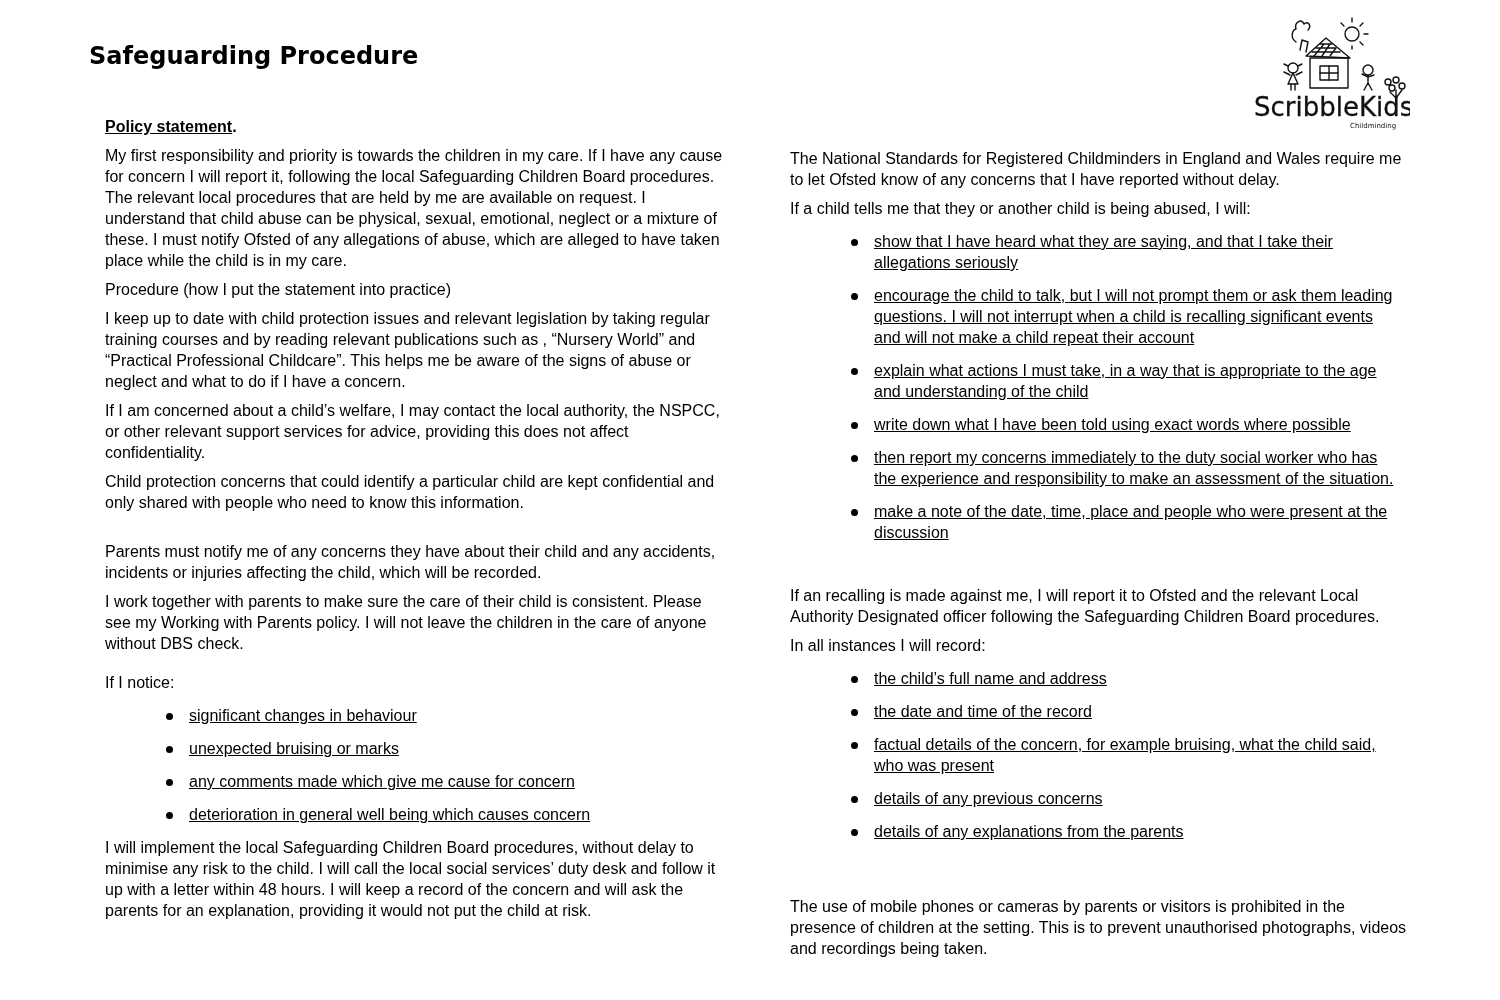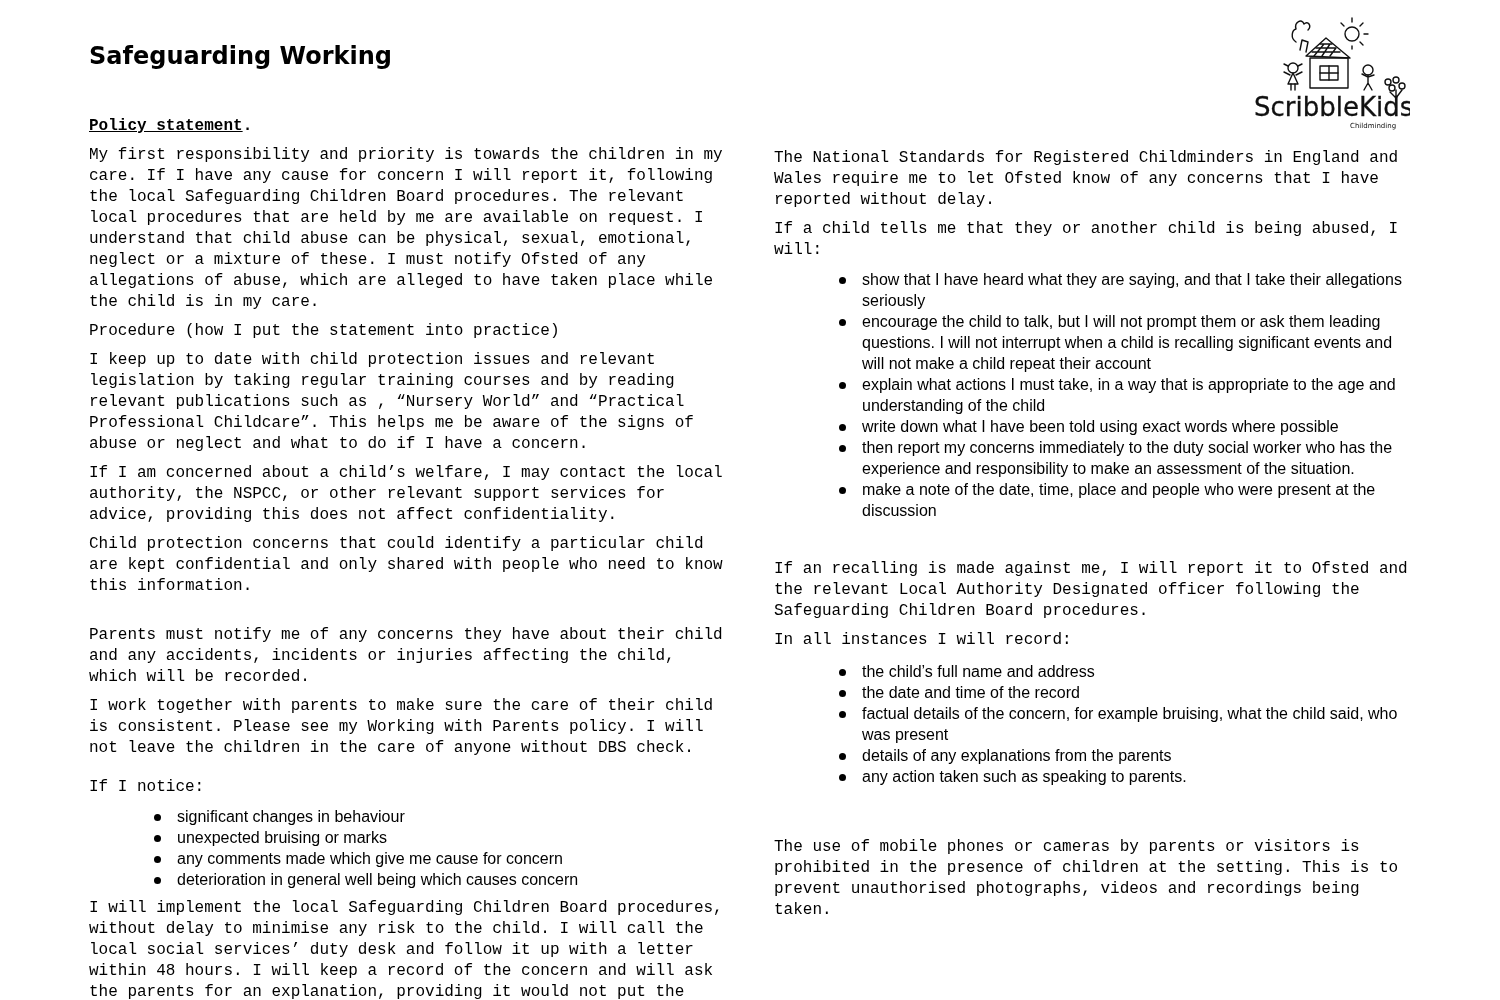--- a/index.html
+++ b/index.html
@@ -4,34 +4,34 @@
 <style>
   html, body { margin: 0; padding: 0; background: #ffffff; }
   body { width: 1500px; height: 1000px; position: relative; overflow: hidden; color: #000; }
   .title {
     position: absolute; left: 89px; top: 42px; margin: 0;
     font-family: "DejaVu Sans", sans-serif; font-weight: bold; font-size: 24px; letter-spacing: 0px;
   }
   .col { position: absolute; font-family: "Liberation Sans", sans-serif; font-size: 16px; line-height: 21px; }
   .col-left { left: 89px; top: 116px; width: 640px; }
   .col-right { left: 774px; top: 148px; width: 640px; }
-  .col p { margin: 0 0 8px 0; font-family: Liberation Mono, monospace; }
+  .col p { margin: 0 0 8px 16px; }
   .heading-underline { font-weight: bold; margin: 0 0 8px 0; }
   .heading-underline .u { text-decoration: underline; }
   ul.bullets { list-style: none; margin: 0 0 8px 0; padding: 0 0 0 88px; }
-  ul.bullets li { position: relative; margin: 0; }
+  ul.bullets li { position: relative; margin: 12px; text-decoration: underline; }
   ul.bullets li .dot { position: absolute; left: -23px; top: 8px; width: 7px; height: 7px; border-radius: 50%; background: #000; }
   .gap-lg { height: 20px; }
   .gap-md { height: 10px; }
   .logo { position: absolute; left: 1250px; top: 12px; width: 160px; height: 120px; }
 </style>
 </head>
 <body>
 
-<h1 class="title">Safeguarding Working</h1>
+<h1 class="title">Safeguarding Procedure</h1>
 
 <div class="logo">
   <svg width="160" height="120" viewBox="0 0 160 120">
     <g fill="none" stroke="#111" stroke-width="1.4" stroke-linecap="round" stroke-linejoin="round">
 
       <path d="M46 30 C40 26 42 18 46 17 C44 10 52 6 54 12 C58 8 62 14 58 18"></path>
 
       <path d="M50 38 L52 28 L58 30 L56 40"></path>
 
       <path d="M56 44 L76 26 L100 46 Z"></path>
@@ -96,18 +96,18 @@
     <li><span class="dot"></span><span>then report my concerns immediately to the duty social worker who has the experience and responsibility to make an assessment of the situation.</span></li>
     <li><span class="dot"></span><span>make a note of the date, time, place and people who were present at the discussion</span></li>
   </ul>
   <div class="gap-lg" style="height:30px"></div>
   <p>If an recalling is made against me, I will report it to Ofsted and the relevant Local Authority Designated officer  following the Safeguarding Children Board procedures.</p>
   <p>In all instances I will record:</p>
   <ul class="bullets" style="margin-top:10px">
     <li><span class="dot"></span><span>the child’s full name and address</span></li>
     <li><span class="dot"></span><span>the date and time of the record</span></li>
     <li><span class="dot"></span><span>factual details of the concern, for example bruising, what the child said, who was present</span></li>
+    <li><span class="dot"></span><span>details of any previous concerns</span></li>
     <li><span class="dot"></span><span>details of any explanations from the parents</span></li>
-    <li><span class="dot"></span><span>any action taken such as speaking to parents.</span></li>
   </ul>
   <div class="gap-lg" style="height:42px"></div>
   <p>The use of mobile phones or cameras by parents or visitors is prohibited in the presence of children at the setting.  This is to prevent unauthorised photographs, videos and recordings being taken.</p>
 </div>
 
 </body></html>

